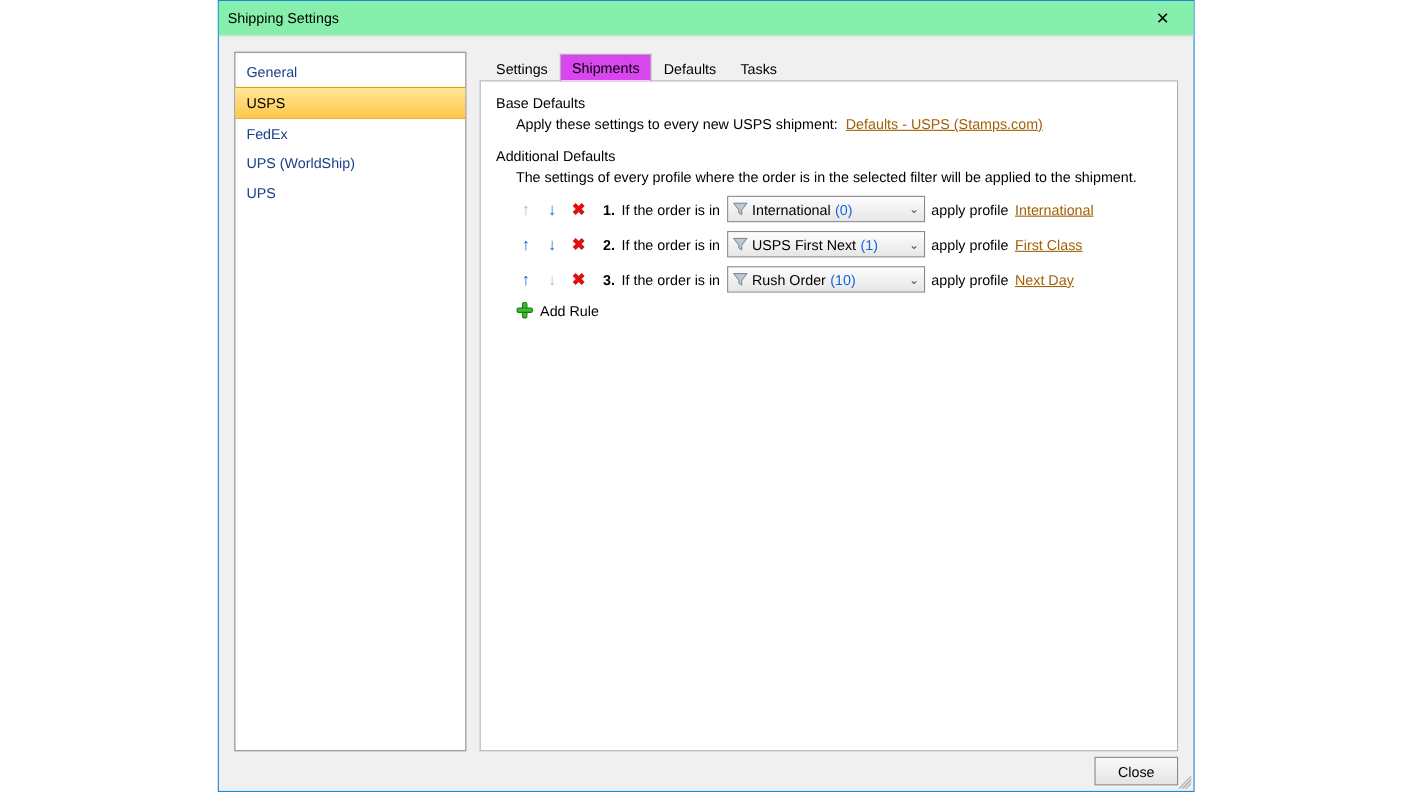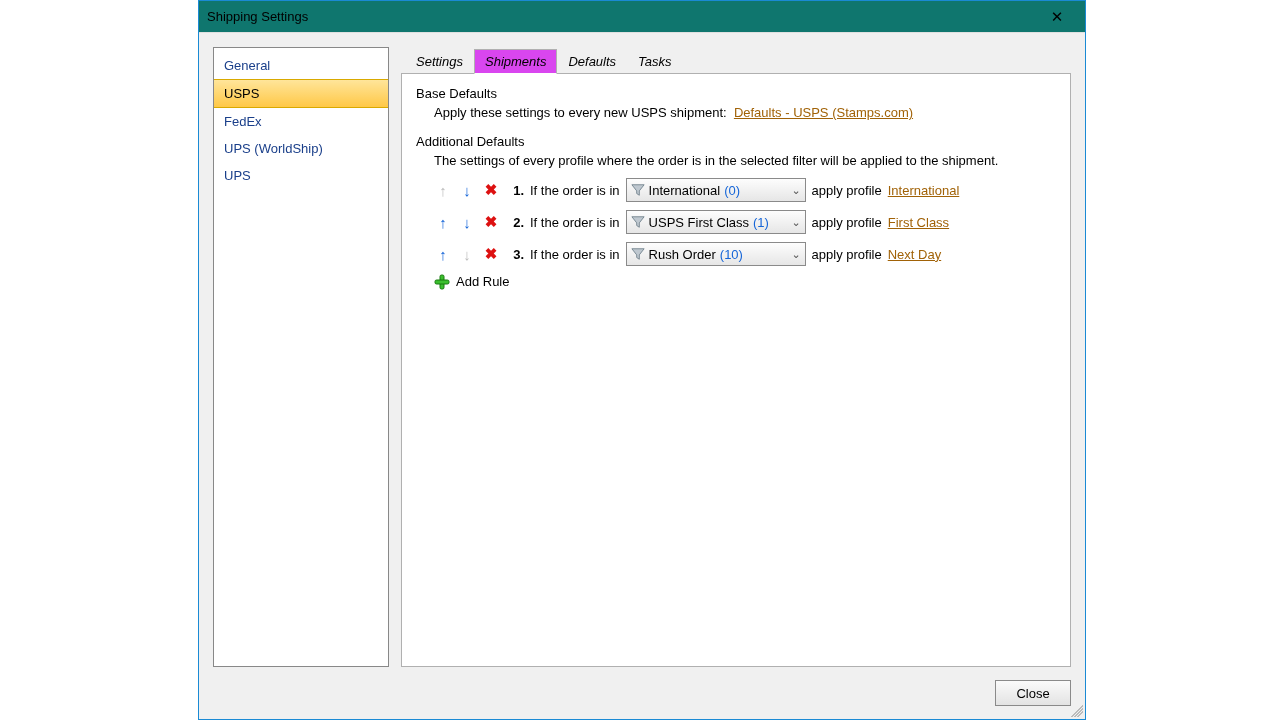--- a/index.html
+++ b/index.html
@@ -22,42 +22,42 @@
     border: 1px solid #1a8ad4;
     background: #f0f0f0;
     display: flex;
     flex-direction: column;
   }
   .titlebar {
     height: 32px;
     display: flex;
     align-items: center;
     padding: 0 8px;
-    background: #0f766e;
+    background: #86efac;
     border-bottom: 1px solid #e0e0e0;
   }
   .titlebar .title { flex: 1; font-size: 13px; }
   .titlebar .close-x {
     width: 40px;
     height: 30px;
     display: flex;
     align-items: center;
     justify-content: center;
     font-size: 15px;
     color: #000;
     cursor: pointer;
   }
   .body {
     flex: 1;
     display: flex;
     padding: 14px 14px 0 14px;
     gap: 12px;
   }
   .sidebar {
-    width: 176px;
+    width: 211px;
     border: 1px solid #888;
     background: #fff;
     padding: 4px 0;
   }
   .side-item {
     padding: 6px 10px;
     color: #1a3f8a;
     cursor: pointer;
   }
   .side-item.selected {
@@ -67,24 +67,23 @@
     color: #000;
   }
   .main {
     flex: 1;
     display: flex;
     flex-direction: column;
     min-width: 0;
   }
   .tabs {
     display: flex;
-    align-items: center;
+    align-items: flex-end;
     height: 26px;
     padding-left: 4px;
-    font-style: italic;
   }
   .tab {
     padding: 4px 10px;
     border: 1px solid transparent;
     border-bottom: none;
     margin-right: 0;
     color: #000;
     cursor: pointer;
     position: relative;
     top: 1px;
@@ -142,34 +141,34 @@
   .combo .funnel {
     width: 14px; height: 14px;
     display: inline-block;
   }
   .combo .cv-name { }
   .combo .cv-count { color: #1565d8; }
   .combo .spacer { flex: 1; }
   .combo .chev { color: #555; font-size: 11px; }
   .add-rule {
     display: flex;
-    align-items: flex-start;
+    align-items: center;
     gap: 6px;
     margin-top: 6px;
     margin-left: 0;
     cursor: pointer;
     color: #000;
   }
   .plus-icon {
     width: 16px; height: 16px;
     display: inline-flex;
     align-items: center; justify-content: center;
   }
   .footer {
-    height: 52px;
+    height: 36px;
     display: flex;
     align-items: center;
     justify-content: flex-end;
     padding: 0 14px;
     gap: 8px;
     position: relative;
     margin-left: 29px;
   }
   .btn {
     min-width: 76px;
@@ -259,21 +258,21 @@
             <span class="arrow-btn arrow-down enabled">↓</span>
             <span class="del-btn">✖</span>
             <span class="rule-num">2.</span>
             <span class="rule-text">If the order is in</span>
             <span class="combo">
               <span class="funnel">
                 <svg viewBox="0 0 16 16" width="14" height="14">
                     <path d="M1 2h14l-5.5 7v5l-3-2v-3z" fill="#bfc8d0" stroke="#70808c" stroke-width="1"></path>
                   </svg>
               </span>
-              <span class="cv-name">USPS First Class</span>
+              <span class="cv-name">USPS First Next</span>
               <span class="cv-count">(1)</span>
               <span class="spacer"></span>
               <span class="chev">⌄</span>
             </span>
             <span class="rule-text">apply profile</span>
             <span class="link">First Class</span>
           </div>
 
           <div class="rule-row">
             <span class="arrow-btn arrow-up enabled">↑</span>

